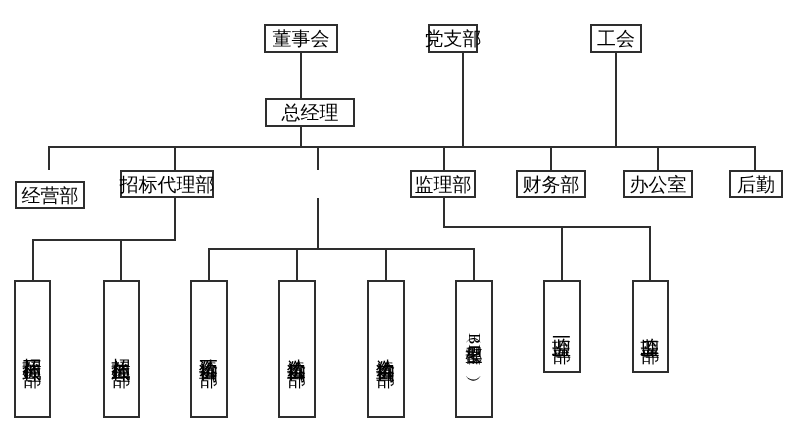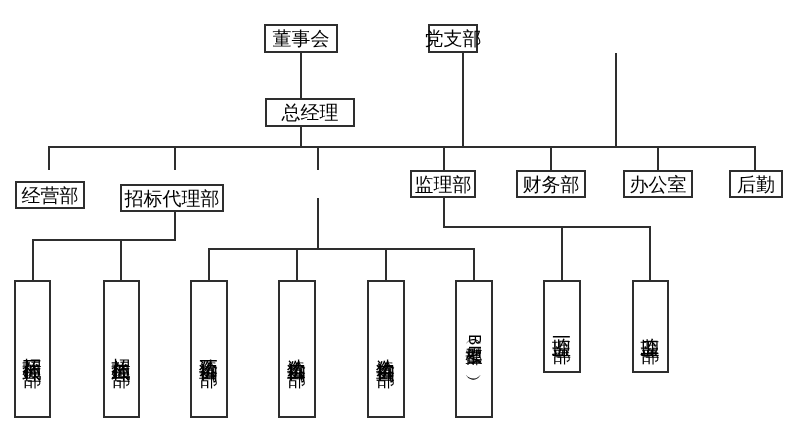--- a/index.html
+++ b/index.html
@@ -5,21 +5,21 @@
   html, body {
     margin: 0;
     padding: 0;
     background: #ffffff;
   }
   .canvas {
     position: relative;
     width: 800px;
     height: 433px;
     background: #ffffff;
-    font-family: Liberation Sans, sans-serif;
+    font-family: Liberation Serif, serif;
     overflow: hidden;
   }
   .box {
     position: absolute;
     box-sizing: border-box;
     border: 2px solid #2e2e2e;
     background: #ffffff;
     color: #000000;
     display: flex;
     align-items: center;
@@ -77,25 +77,26 @@
   <div class="line" style="left:385px;top:248px;width:2px;height:32px"></div>
   <div class="line" style="left:473px;top:248px;width:2px;height:32px"></div>
 
   <div class="line" style="left:443px;top:198px;width:2px;height:28px"></div>
   <div class="line" style="left:443px;top:226px;width:208px;height:2px"></div>
   <div class="line" style="left:561px;top:226px;width:2px;height:54px"></div>
   <div class="line" style="left:649px;top:226px;width:2px;height:54px"></div>
 
   <div class="box" style="left:264px;top:24px;width:74px;height:29px">董事会</div>
   <div class="box" style="left:428px;top:24px;width:50px;height:29px">党支部</div>
+  <div class="box" style="left:590px;top:24px;width:52px;height:29px">工会</div>
 
   <div class="box" style="left:265px;top:98px;width:90px;height:29px">总经理</div>
 
   <div class="box" style="left:15px;top:181px;width:70px;height:28px">经营部</div>
-  <div class="box" style="left:120px;top:184px;width:104px;height:28px">招标代理部</div>
+  <div class="box" style="left:120px;top:170px;width:94px;height:28px">招标代理部</div>
   <div class="box" style="left:516px;top:170px;width:70px;height:28px">财务部</div>
   <div class="box" style="left:410px;top:170px;width:66px;height:28px">监理部</div>
   <div class="box" style="left:729px;top:170px;width:54px;height:28px">后勤</div>
   <div class="box" style="left:623px;top:170px;width:70px;height:28px">办公室</div>
 
   <div class="box vbox" style="left:14px;top:280px;width:37px;height:138px">招标代理一部</div>
   <div class="box vbox" style="left:103px;top:280px;width:37px;height:138px">招标代理二部</div>
   <div class="box vbox" style="left:190px;top:280px;width:38px;height:138px">造价咨询一部</div>
   <div class="box vbox" style="left:278px;top:280px;width:38px;height:138px">造价咨询二部</div>
   <div class="box vbox" style="left:367px;top:280px;width:38px;height:138px">造价咨询三部</div>

